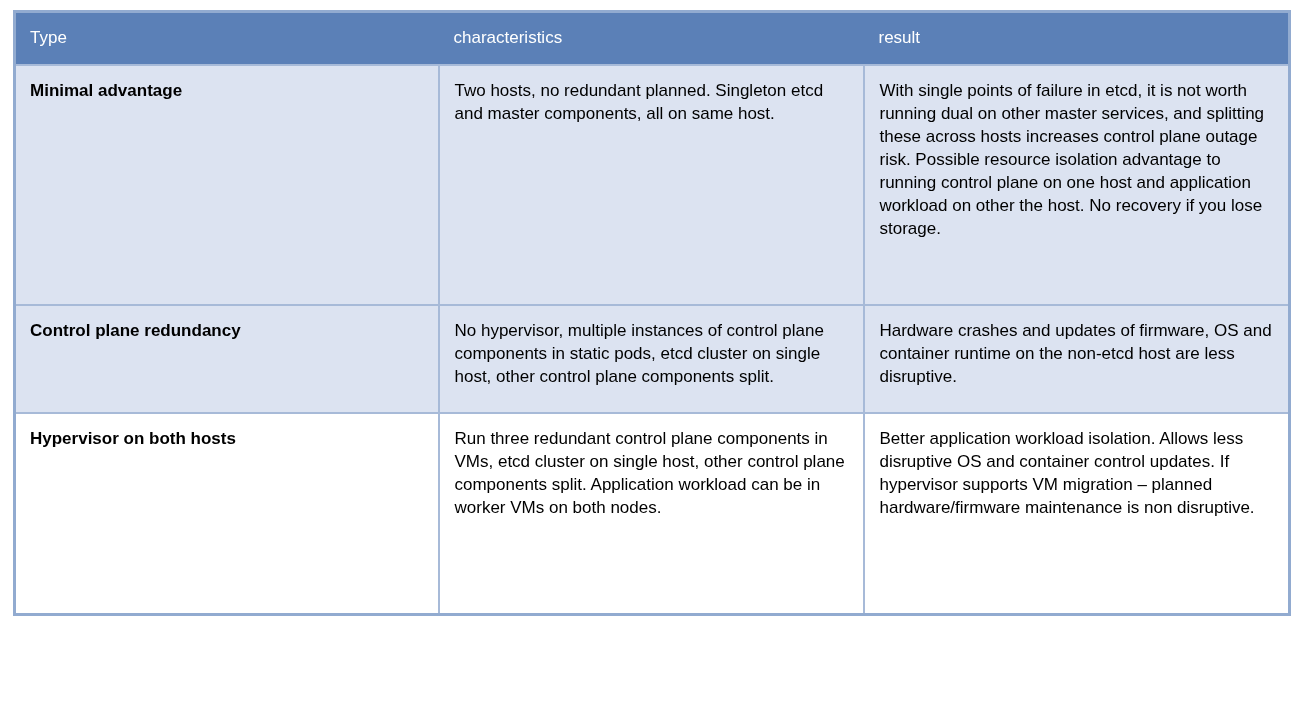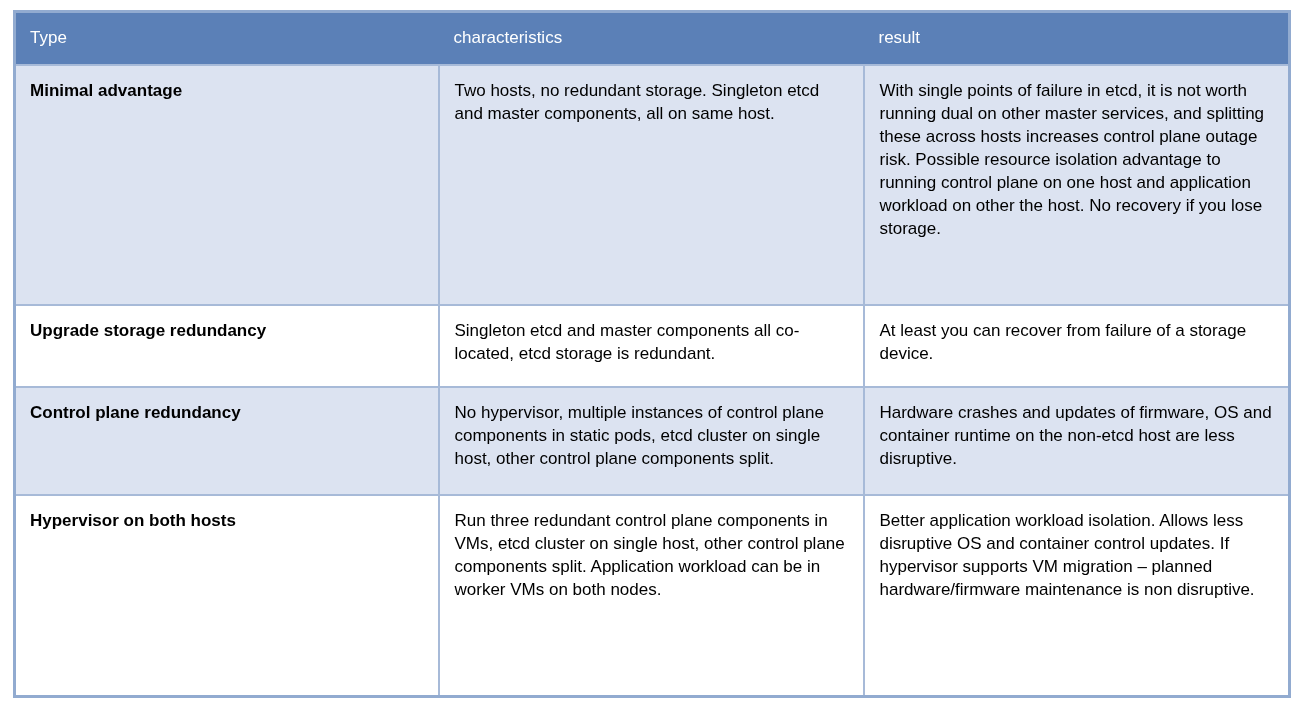--- a/index.html
+++ b/index.html
@@ -76,27 +76,22 @@
     <thead>
       <tr>
         <th>Type</th>
         <th>characteristics</th>
         <th>result</th>
       </tr>
     </thead>
     <tbody>
       <tr class="alt r1">
         <td class="type-cell">Minimal advantage</td>
-        <td>Two hosts, no redundant storage. Singleton etcd and master components, all on same host.</td>
+        <td>Two hosts, no redundant planned. Singleton etcd and master components, all on same host.</td>
         <td>With single points of failure in etcd, it is not worth running dual on other master services, and splitting these across hosts increases control plane outage risk. Possible resource isolation advantage to running control plane on one host and application workload on other the host. No recovery if you lose storage.</td>
-      </tr>
-      <tr class="plain r2">
-        <td class="type-cell">Upgrade storage redundancy</td>
-        <td>Singleton etcd and master components all co-located, etcd storage is redundant.</td>
-        <td>At least you can recover from failure of a storage device.</td>
       </tr>
       <tr class="alt r3">
         <td class="type-cell">Control plane redundancy</td>
         <td>No hypervisor, multiple instances of control plane components in static pods, etcd cluster on single host, other control plane components split.</td>
         <td>Hardware crashes and updates of firmware, OS and container runtime on the non-etcd host are less disruptive.</td>
       </tr>
       <tr class="plain r4">
         <td class="type-cell">Hypervisor on both hosts</td>
         <td>Run three redundant control plane components in VMs, etcd cluster on single host, other control plane components split. Application workload can be in worker VMs on both nodes.</td>
         <td>Better application workload isolation. Allows less disruptive OS and container control updates. If hypervisor supports VM migration – planned hardware/firmware maintenance is non disruptive.</td>

